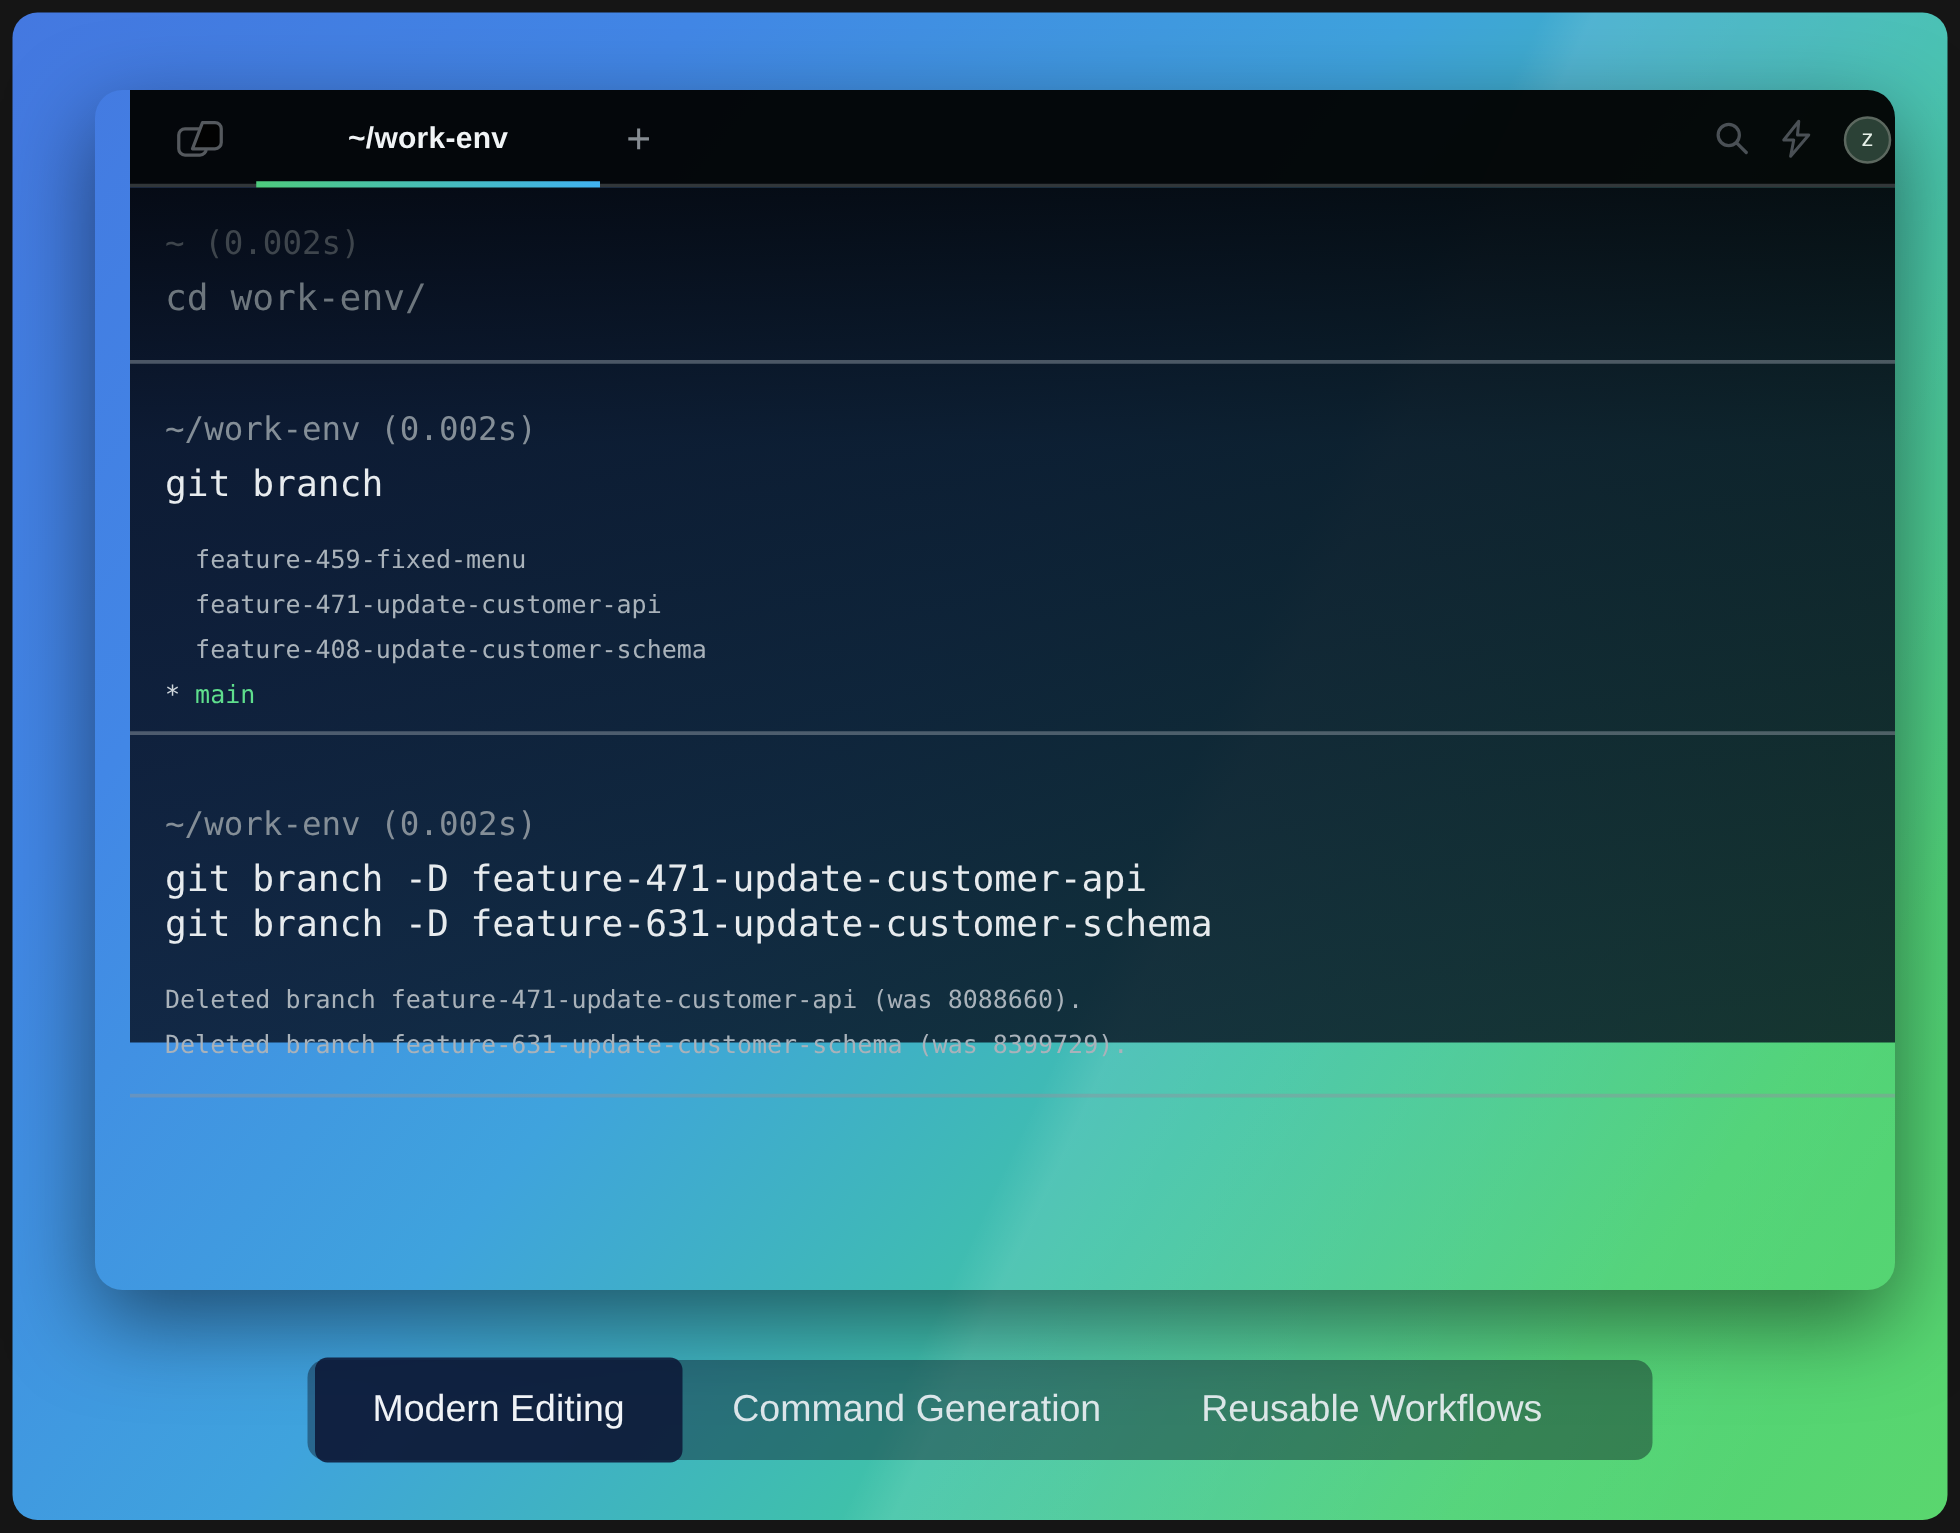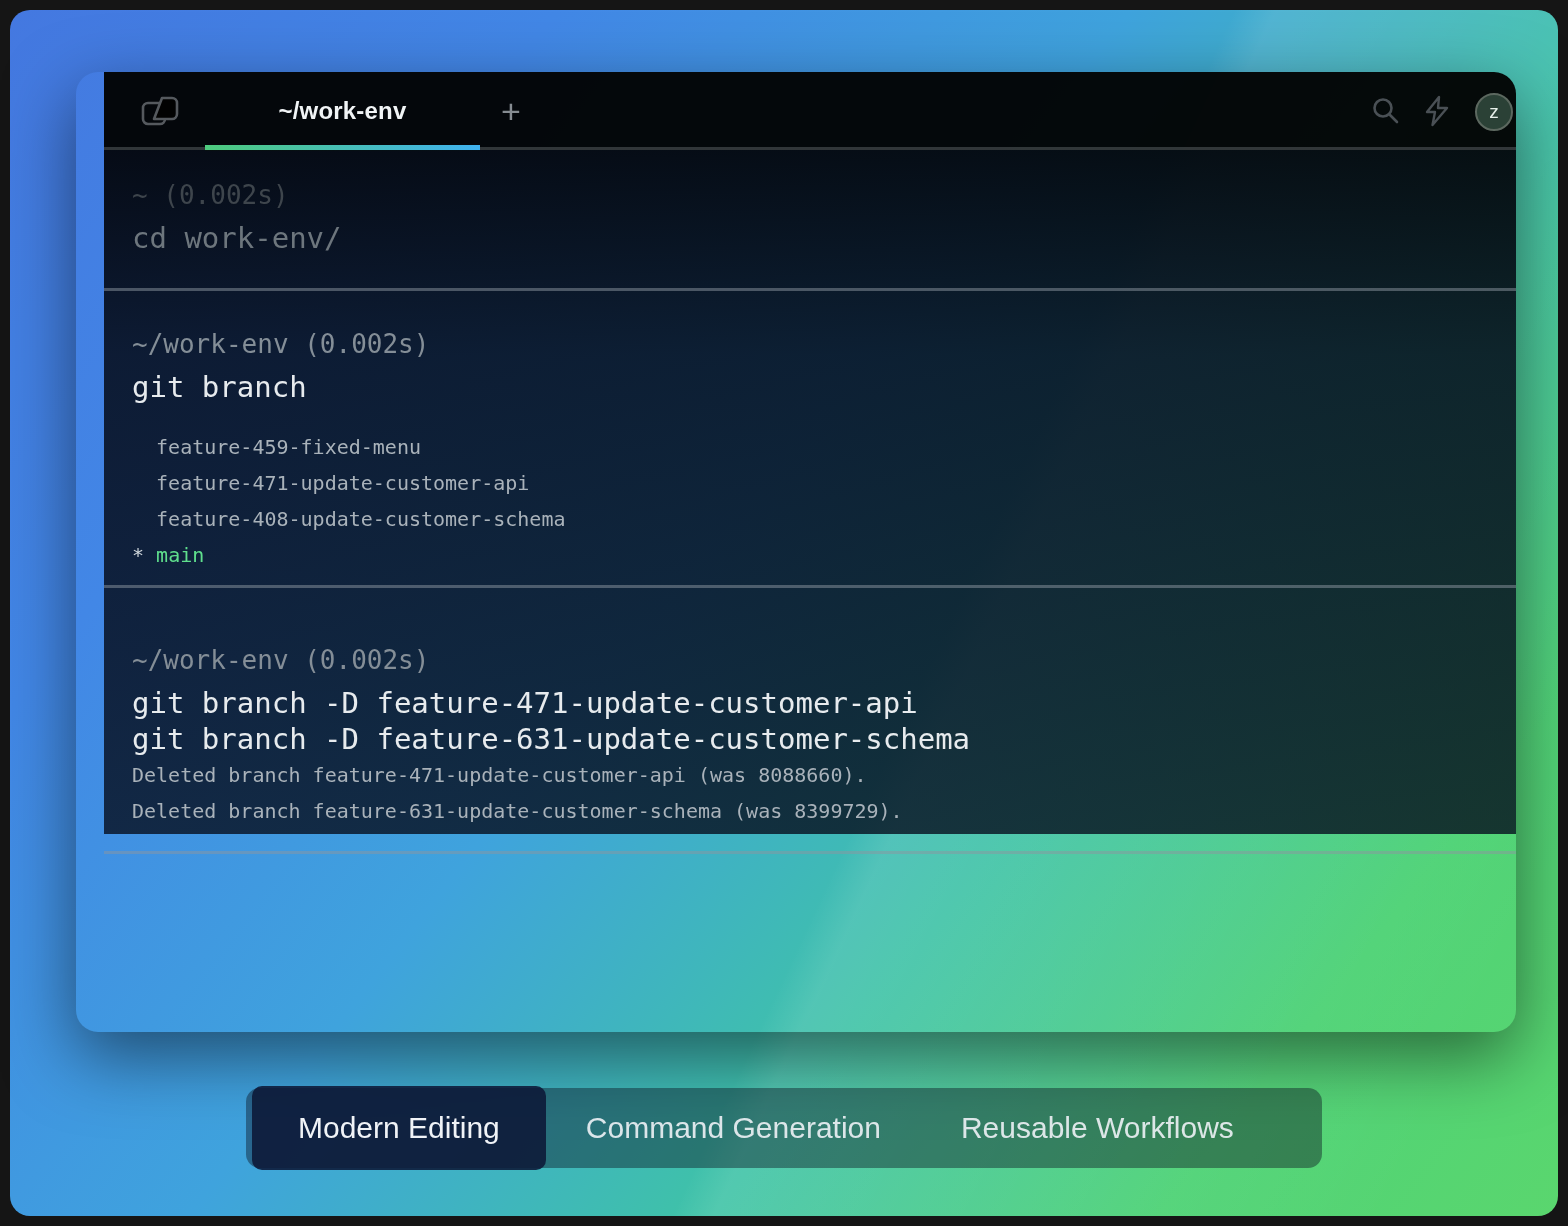--- a/index.html
+++ b/index.html
@@ -83,21 +83,21 @@
   .block2 .hdr { color: #848e97; }
   .block2 .cmd { margin-top: 6px; }
   .branch-list { margin-top: 22px; }
   .marker { color: #cfd6db; }
   .branch-current { color: #5fdf8d; }
 
   .block3 { padding-top: 55px; padding-bottom: 22px; }
   .block3 .hdr { color: #848e97; }
   .block3 .cmds { margin-top: 8px; }
   .block3 .cmds .cmd { line-height: 36px; }
-  .block3 .outs { }
+  .block3 .outs { margin-top: 24px; }
 
   .prompt-block { padding-top: 22px; }
   .prompt-line { font-size: 29px; line-height: 38px; white-space: pre; }
   .p-path { color: #d77fd8; }
   .p-git { color: #5fdf8d; }
   .p-branch { color: #ece7b1; }
   .cursor { margin-top: 6px; width: 7px; height: 40px; background: #52c2cf; }
 
   
   .footer-bar {

